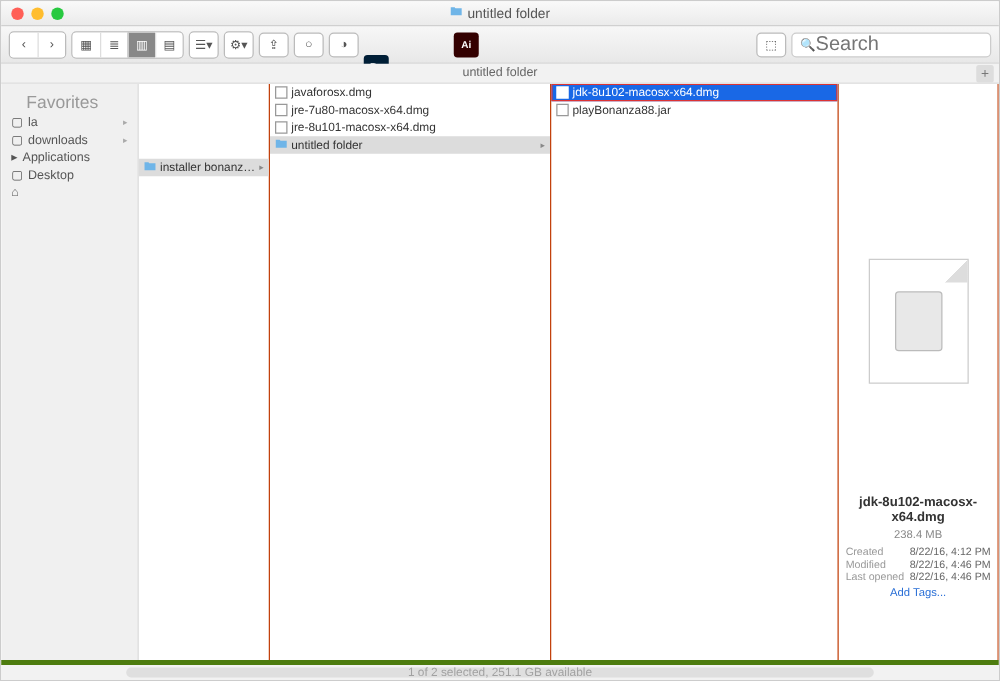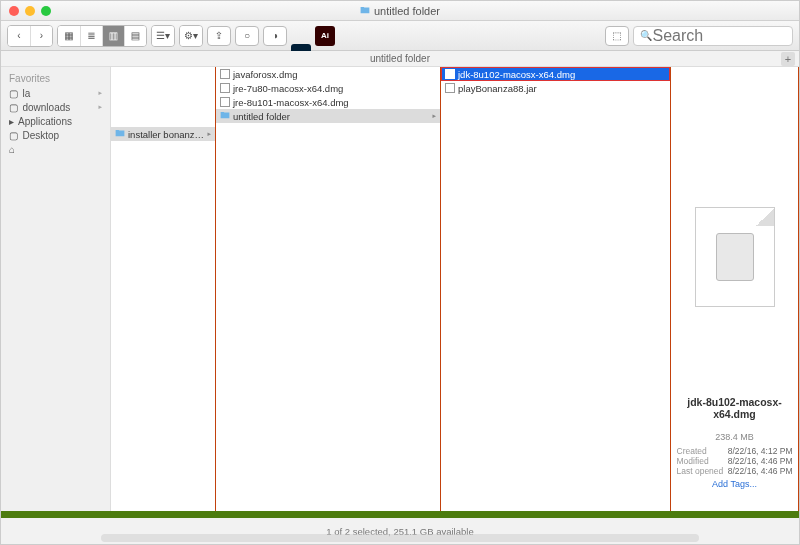--- a/index.html
+++ b/index.html
@@ -10,53 +10,53 @@
 .traffic span { width: 10px; height: 10px; border-radius: 50%; display: inline-block; }
 .tl-close { background: #ff5f57; } .tl-min { background: #ffbd2e; } .tl-max { background: #28c940; }
 .title-center { position: absolute; left: 50%; transform: translateX(-50%); display: flex; align-items: center; gap: 4px; font-size: 11px; color: #555; }
 .toolbar { height: 30px; background: linear-gradient(#f7f7f7,#e8e8e8); border-bottom: 1px solid #ccc; display: flex; align-items: center; padding: 0 6px; gap: 4px; }
 .tb-group { display: flex; border: 1px solid #bbb; border-radius: 4px; overflow: hidden; background: #fff; }
 .tb-btn { width: 22px; height: 20px; display: flex; align-items: center; justify-content: center; font-size: 10px; color: #555; border: none; background: #fff; }
 .tb-btn.active { background: #888; color: #fff; }
 .tb-btn + .tb-btn { border-left: 1px solid #ddd; }
 .tb-single { border: 1px solid #bbb; border-radius: 4px; background: #fff; width: 24px; height: 20px; display: flex; align-items: center; justify-content: center; font-size: 10px; color: #555; }
 .app-icon { width: 20px; height: 20px; border-radius: 3px; display: flex; align-items: center; justify-content: center; font-size: 8px; font-weight: bold; color: #fff; }
-.ps { background: #001e36; margin-top: 36px; } .ai { background: #330000; }
+.ps { background: #001e36; margin-top: 36px; } .ai { background: #330000; margin-left: 48px; }
 .spacer { flex: 1; }
 .search { display: flex; align-items: center; border: 1px solid #ccc; border-radius: 4px; background: #fff; padding: 1px 6px; width: 160px; height: 20px; }
 .search input { border: none; outline: none; font-size: 16px; flex: 1; background: transparent; }
 .pathbar { height: 16px; background: #f2f2f2; border-bottom: 1px solid #ddd; font-size: 10px; color: #666; display: flex; align-items: center; justify-content: center; position: relative; }
 .pathbar .plus { position: absolute; right: 4px; width: 14px; height: 14px; background: #ddd; border-radius: 2px; display: flex; align-items: center; justify-content: center; font-size: 11px; color: #777; }
 .body { flex: 1; display: flex; overflow: hidden; background: #fff; }
 .sidebar { width: 110px; background: #f0f0f0; border-right: 1px solid #ddd; padding: 4px 0; font-size: 10px; }
-.sb-header { color: #999; font-size: 10px; padding: 2px 8px; }
+.sb-header { color: #999; font-size: 14px; padding: 2px 20px; }
 .sb-item { display: flex; align-items: center; gap: 4px; padding: 1px 8px; color: #555; height: 14px; }
 .sb-arrow { margin-left: auto; color: #aaa; font-size: 7px; }
 .column { border-right: 1px solid #c2410c; overflow: hidden; }
 .col1 { width: 105px; }
 .col2 { width: 225px; }
 .col3 { width: 230px; }
 .col4 { flex: 1; display: flex; flex-direction: column; align-items: center; justify-content: flex-start; padding-top: 140px; }
 .row { display: flex; align-items: center; height: 14px; padding: 0 4px; font-size: 9.5px; color: #333; gap: 3px; white-space: nowrap; }
 .row.selected { background: #dcdcdc; }
 .row.highlighted { background: #1968e6; color: #fff; }
 .row.redbox { outline: 1.5px solid #d33; outline-offset: -1px; }
 .row-arrow { margin-left: auto; font-size: 7px; color: #888; }
 .folder-icon { color: #6fb5e8; }
 .file-icon { width: 10px; height: 10px; background: #fff; border: 1px solid #999; display: inline-block; }
 .preview-thumb { width: 80px; height: 100px; background: #fff; border: 1px solid #ccc; position: relative; display: flex; align-items: center; justify-content: center; }
 .preview-thumb::after { content: ""; position: absolute; top: 0; right: 0; width: 18px; height: 18px; background: linear-gradient(135deg,#fff 50%,#ddd 50%); }
 .hdd { width: 38px; height: 48px; background: #e8e8e8; border: 1px solid #bbb; border-radius: 3px; }
 .preview-info { margin-top: 90px; text-align: center; font-size: 10px; color: #333; width: 120px; }
 .preview-name { font-weight: 600; font-size: 10.5px; line-height: 1.1; }
-.preview-size { color: #888; font-size: 9px; margin: 12px 0 4px; }
+.preview-size { color: #888; font-size: 9px; margin: 2px 0 4px; }
 .meta-row { display: flex; justify-content: space-between; font-size: 8.5px; color: #666; padding: 0 2px; }
 .meta-row .lbl { color: #999; }
 .add-tags { color: #2a6fd6; font-size: 9px; margin-top: 3px; }
-.statusbar { height: 33px; background: #f2f2f2; border-top: 7px solid #4d7c0f; font-size: 9.5px; color: #777; display: flex; align-items: center; justify-content: center; position: relative; }
+.statusbar { height: 16px; background: #f2f2f2; border-top: 4px solid #4d7c0f; font-size: 9.5px; color: #777; display: flex; align-items: center; justify-content: center; position: relative; }
 .scroll-hint { position: absolute; left: 100px; right: 100px; bottom: 2px; height: 8px; background: #ccc; border-radius: 4px; opacity: .5; }
 svg.icon { width: 10px; height: 10px; }
 </style>
 </head>
 <body>
 
 <div class="window">
 
   <div class="titlebar">
     <div class="traffic">

